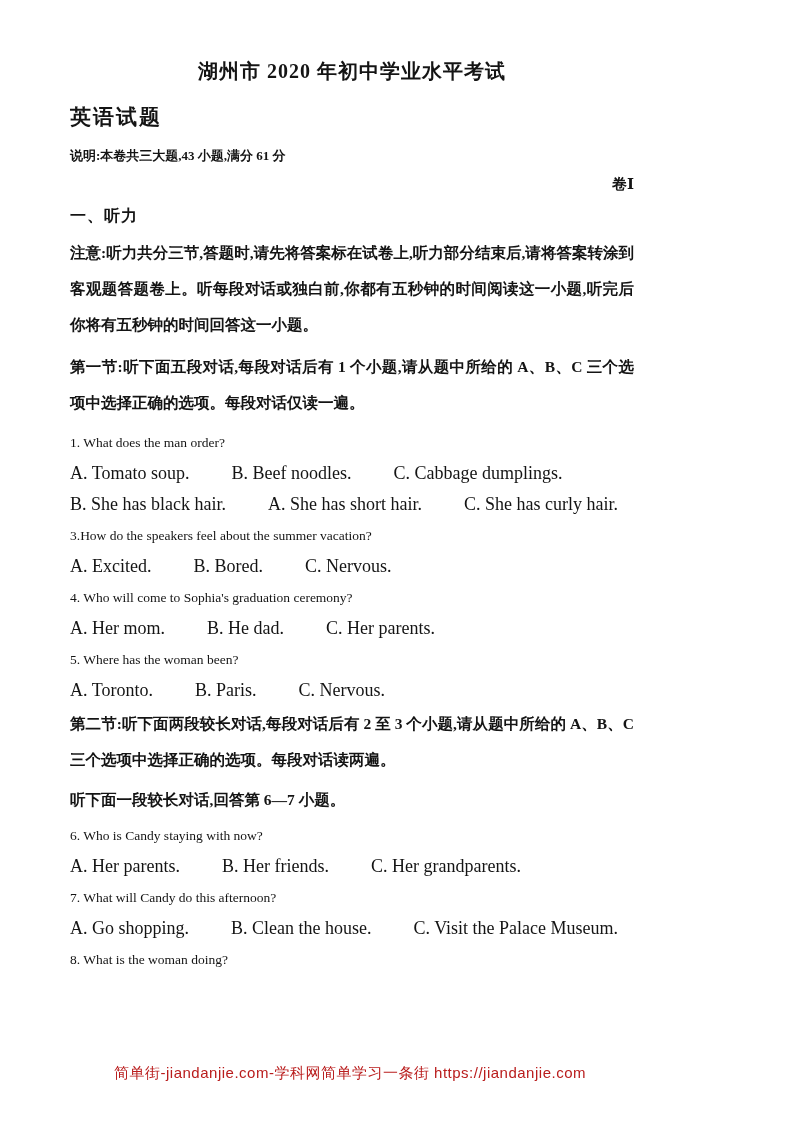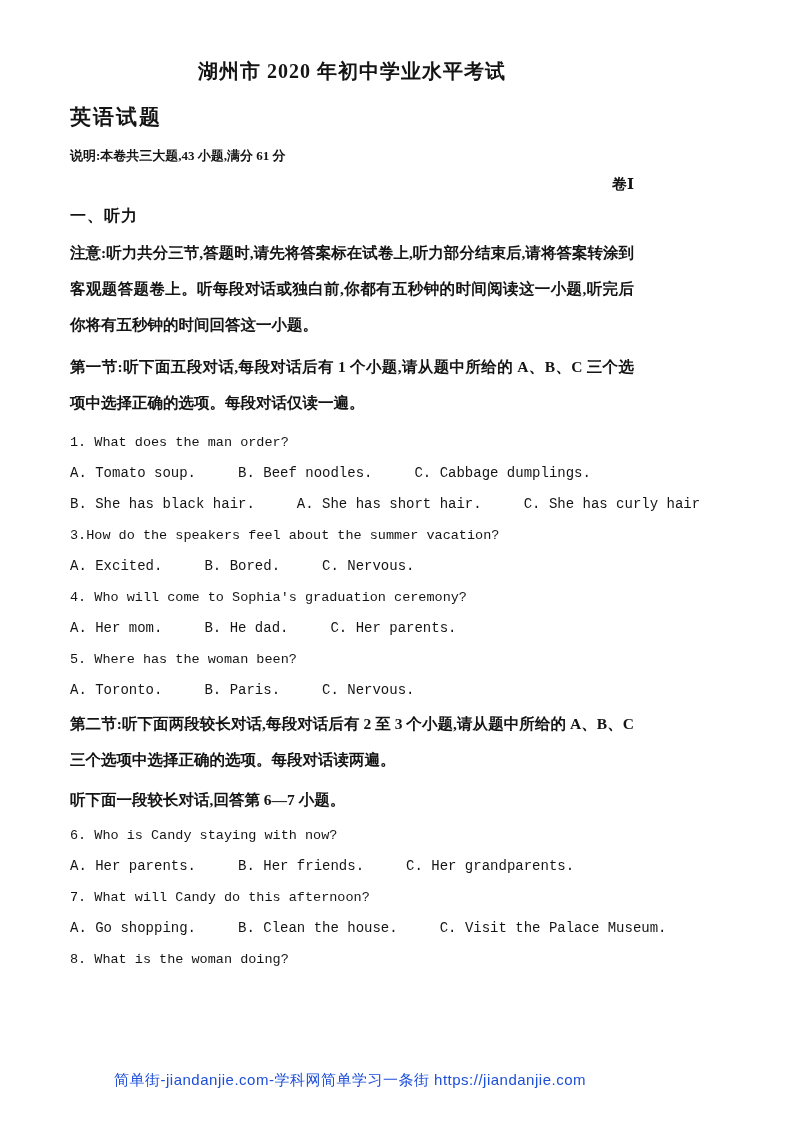--- a/index.html
+++ b/index.html
@@ -51,45 +51,45 @@
     font-weight: 700;
     line-height: 36px;
     text-align: justify;
   }
   .cn-sub {
     margin: 0 0 4px 0;
     font-size: 15.5px;
     font-weight: 700;
     line-height: 32px;
   }
-  .q { margin: 0; font-family: Liberation Mono, monospace; }
+  .q { margin: 0; }
   .q-text {
     margin: 0;
     font-size: 13.5px;
     line-height: 31px;
     font-weight: 400;
   }
   .q-options {
     margin: 0;
-    font-size: 14px;
+    font-size: 18px;
     line-height: 31px;
     display: flex;
     flex-wrap: nowrap;
   }
   .q-options span { display: inline-block; margin-right: 42px; white-space: nowrap; }
   .q-options span:last-child { margin-right: 0; }
   .page-footer {
     position: absolute;
     left: 0;
-    bottom: 32px;
+    bottom: 39px;
     width: 100%;
     text-align: center;
     font-family: "Liberation Sans", "DejaVu Sans", sans-serif;
     font-size: 15px;
-    color: #1d4ed8;
+    color: #b91c1c;
     letter-spacing: 0.5px;
   }
 </style>
 </head>
 <body>
 
 <div class="page">
 
   <h1 class="doc-title">湖州市 2020 年初中学业水平考试</h1>
   <h2 class="doc-subtitle">英语试题</h2>

